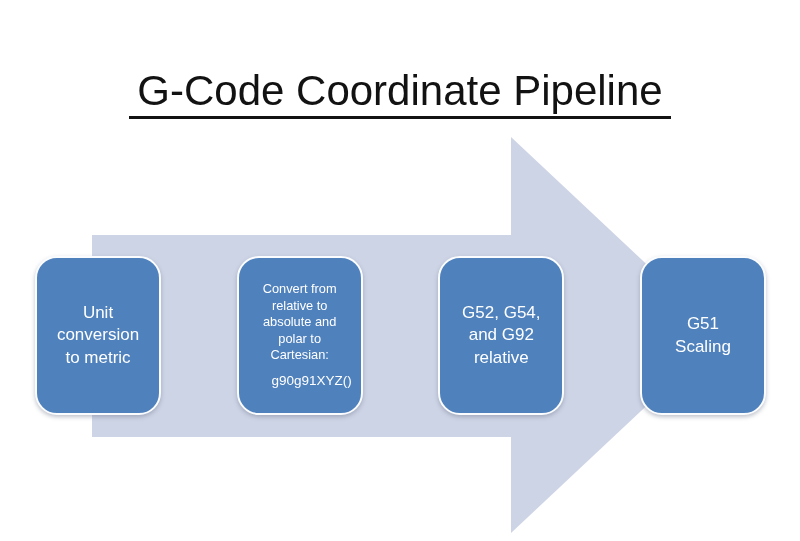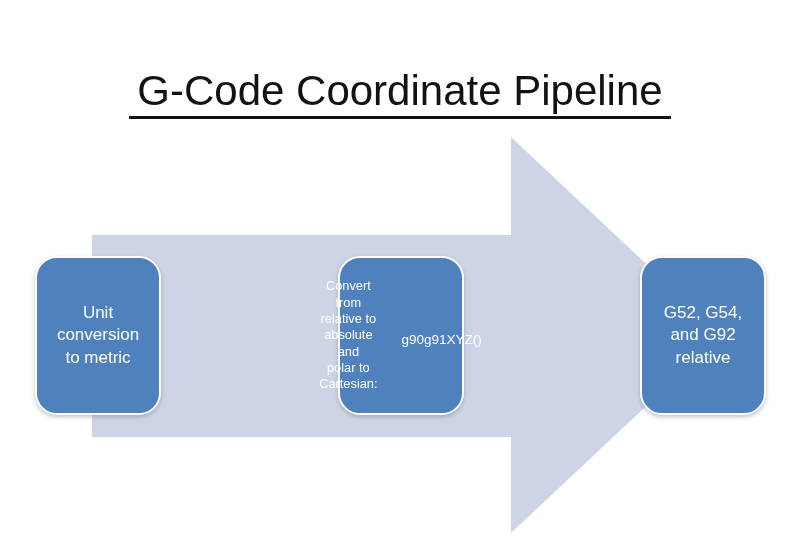--- a/index.html
+++ b/index.html
@@ -54,21 +54,21 @@
   .step {
     box-sizing: border-box;
     width: 126px;
     height: 159px;
     background: var(--box-fill, #4F81BD);
     border: 2.5px solid var(--box-border, #FBFCFE);
     border-radius: 22px;
     box-shadow: 0 2px 4px rgba(110, 120, 140, 0.45);
     color: var(--box-text, #ffffff);
     display: flex;
-    flex-direction: row;
+    flex-direction: column;
     align-items: center;
     justify-content: center;
     text-align: center;
     font-size: 17px;
     line-height: 1.32;
     padding: 6px 4px;
   }
 
   .step-label {
     white-space: pre-line;
@@ -115,16 +115,20 @@
 Cartesian:</span>
       <span class="step-code">g90g91XYZ()</span>
     </div>
 
     <div class="step">
       <span class="step-label">G52, G54,
 and G92
 relative</span>
     </div>
 
+    <div class="step">
+      <span class="step-label">G51
+Scaling</span>
+    </div>
 
 
   </div>
 </div>
 
 </body></html>

